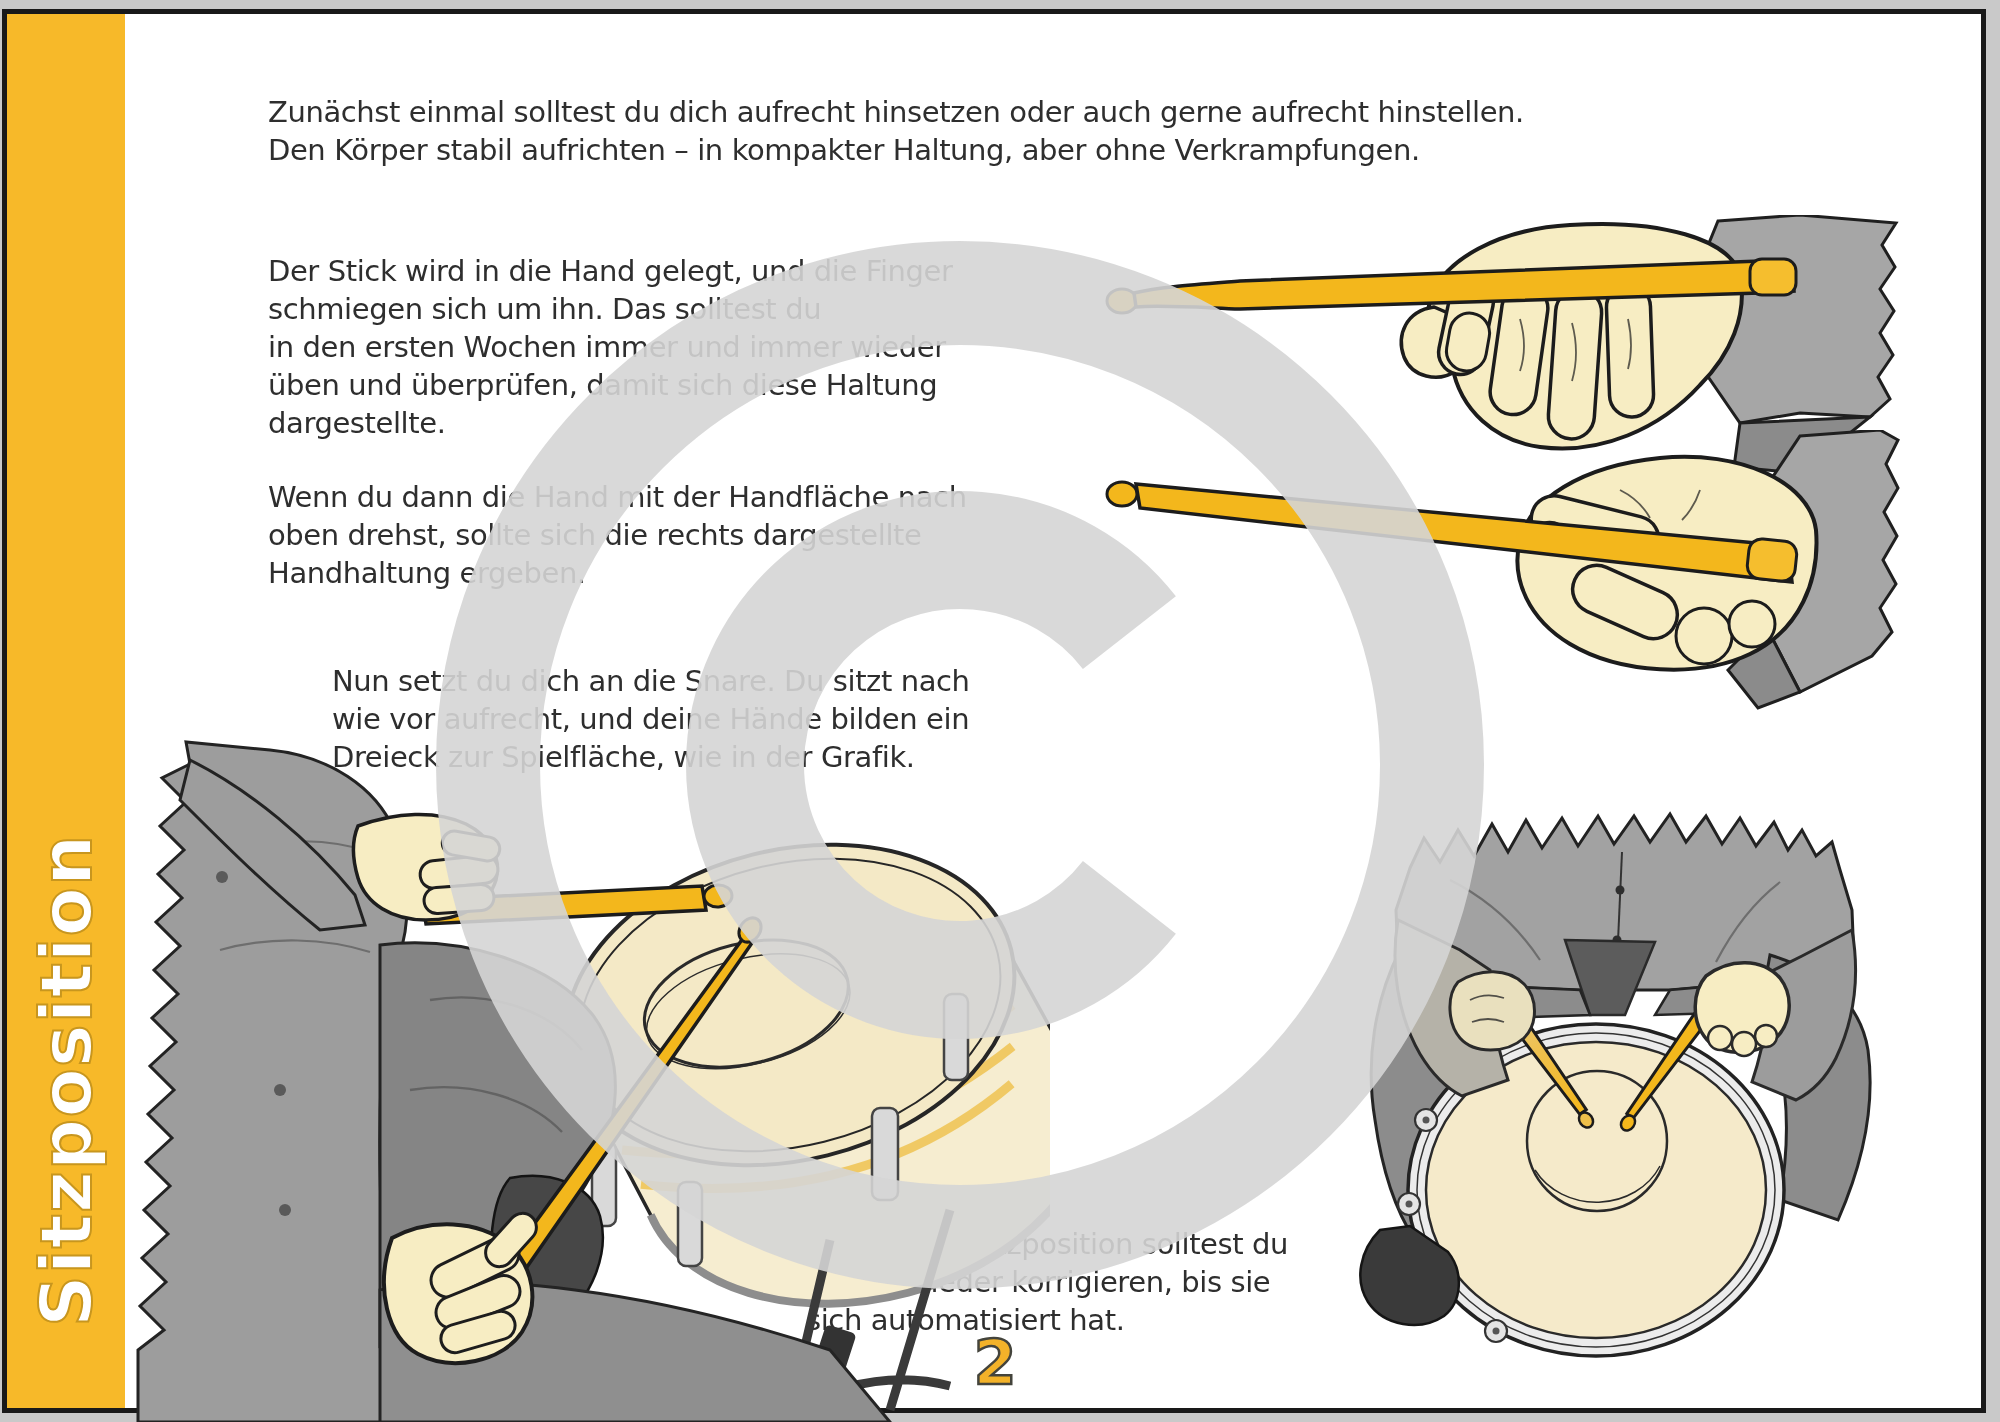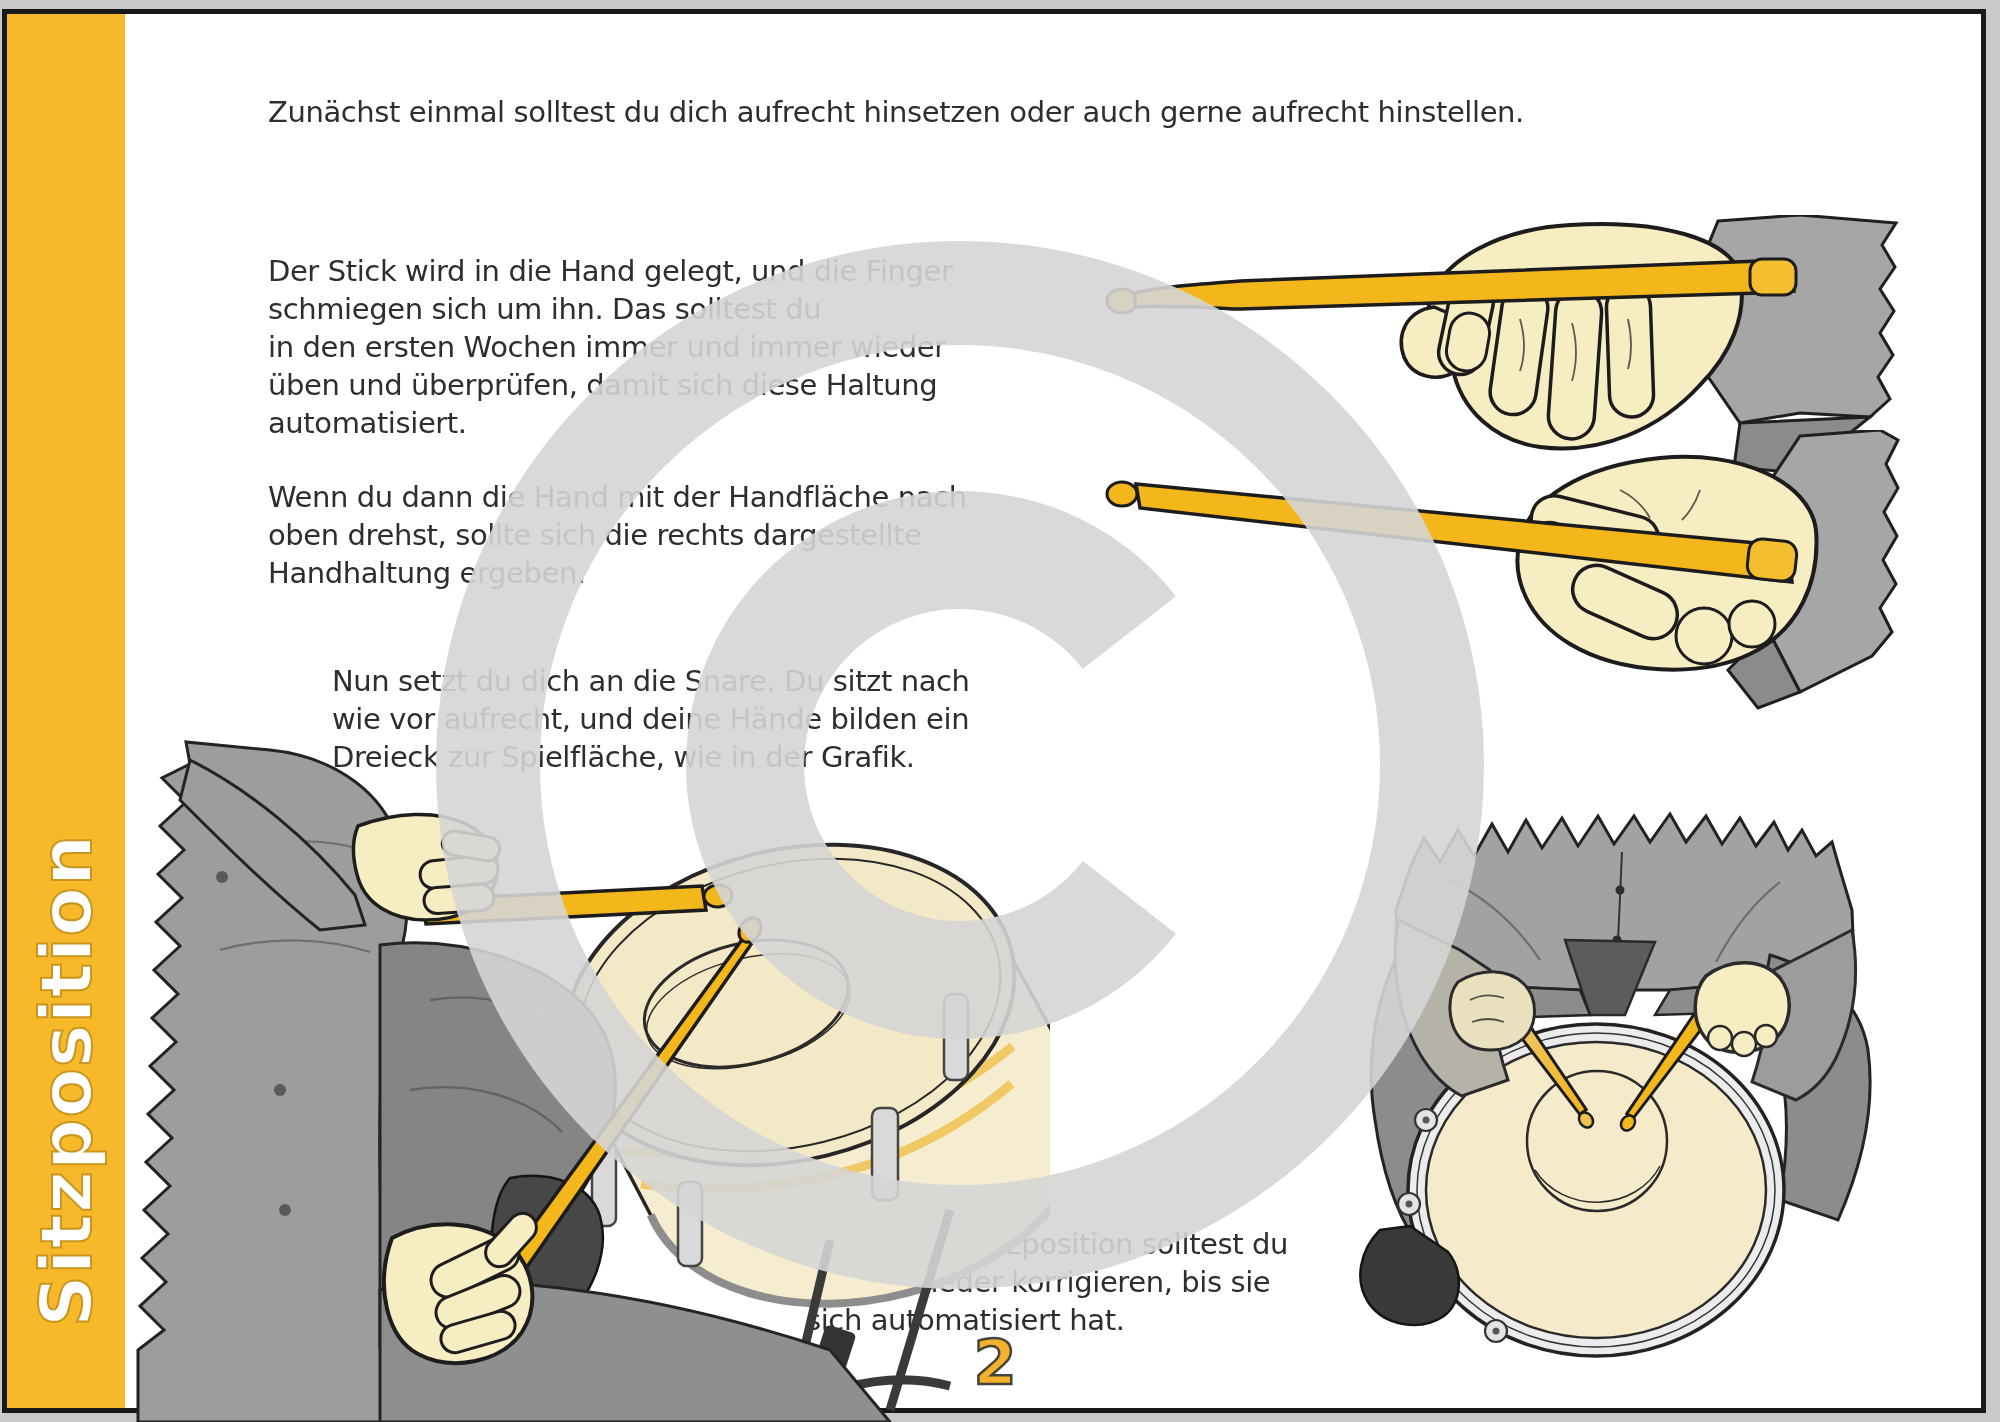--- a/index.html
+++ b/index.html
@@ -26,27 +26,28 @@
 
 <div class="stage">
   <div class="paper"></div>
 
   <div class="content">
     <div class="sidebar"></div>
     <div class="side-label">Sitzposition</div>
 
     <div class="para" style="left:268px;top:93px;">
       <div class="line">Zunächst einmal solltest du dich aufrecht hinsetzen oder auch gerne aufrecht hinstellen.</div>
+      <div class="line">Den Körper stabil aufrichten – in kompakter Haltung, aber ohne Verkrampfungen.</div>
     </div>
     <div class="para" style="left:268px;top:252px;">
       <div class="line">Der Stick wird in die Hand gelegt, und die Finger</div>
       <div class="line">schmiegen sich um ihn. Das solltest du</div>
       <div class="line">in den ersten Wochen immer und immer wieder</div>
       <div class="line">üben und überprüfen, damit sich diese Haltung</div>
-      <div class="line">automatisiert.</div>
+      <div class="line">dargestellte.</div>
     </div>
     <div class="para" style="left:268px;top:478px;">
       <div class="line">Wenn du dann die Hand mit der Handfläche nach</div>
       <div class="line">oben drehst, sollte sich die rechts dargestellte</div>
       <div class="line">Handhaltung ergeben.</div>
     </div>
     <div class="para" style="left:332px;top:662px;">
       <div class="line">Nun setzt du dich an die Snare. Du sitzt nach</div>
       <div class="line">wie vor aufrecht, und deine Hände bilden ein</div>
       <div class="line">Dreieck zur Spielfläche, wie in der Grafik.</div>

